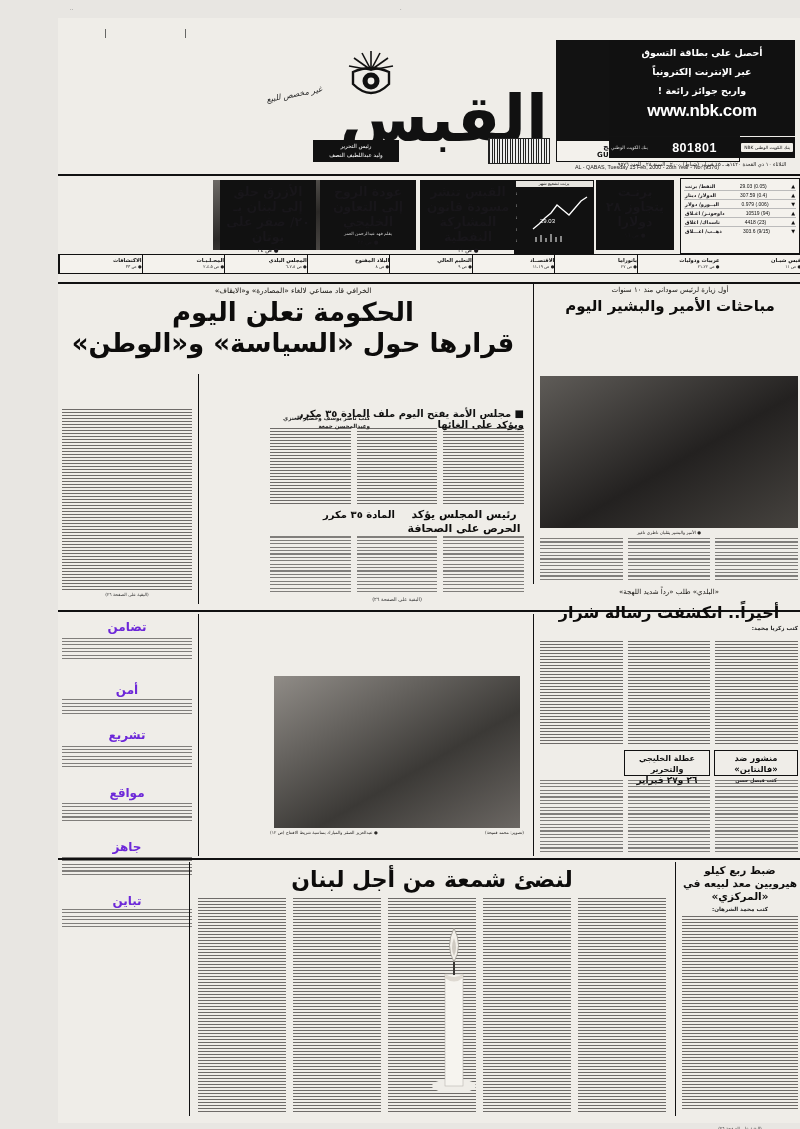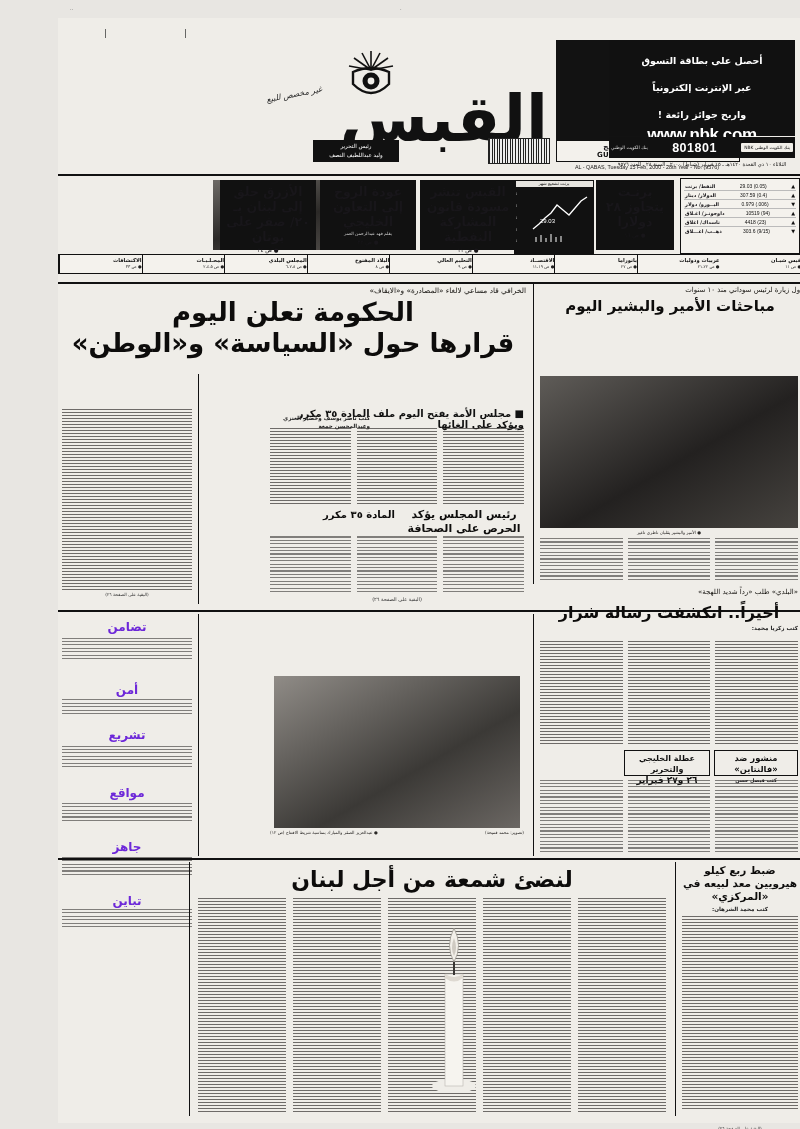--- a/index.html
+++ b/index.html
@@ -45,21 +45,21 @@
     background:#f3f1ec;border:1px solid #111;display:flex;align-items:center;justify-content:center;gap:12px;
   }
   .gulfbar .gbtext{font-size:7px;font-weight:700;color:#111;letter-spacing:.3px;line-height:8px;text-align:center;}
   .engline{
     position:absolute;left:498px;top:146px;width:182px;
     font-size:5.4px;color:#1c1a19;direction:ltr;text-align:center;font-family:"Liberation Sans",sans-serif;
   }
   .nbkad{
     position:absolute;left:551px;top:22px;width:186px;height:96px;background:#111;
   }
-  .nbkad .nb{color:#fff;text-align:center;font-size:9.5px;font-weight:700;line-height:13px;margin-top:14px;}
+  .nbkad .nb{color:#fff;text-align:center;font-size:9.5px;font-weight:700;line-height:13px;margin-top:6px;}
   .nbkad .url{color:#fff;text-align:center;font-size:17px;font-weight:700;letter-spacing:-0.4px;margin-top:4px;
     font-family:"Liberation Sans",sans-serif;direction:ltr;}
   .nbkbar{
     position:absolute;left:551px;top:119px;width:186px;height:21px;background:#111;
     display:flex;align-items:center;justify-content:space-between;padding:0 2px;box-sizing:border-box;
   }
   .nbkbar .nbnum{color:#fff;font-size:12.5px;font-weight:700;letter-spacing:.5px;font-family:"Liberation Sans",sans-serif;}
   .nbkbar .nbl{color:#ddd;font-size:4.6px;line-height:5.4px;text-align:center;}
   .nbkbar .camel{background:#f1efe9;color:#111;font-size:4.4px;padding:2px 3px;line-height:5px;text-align:center;border-radius:1px;}
   .datestrip{
@@ -112,21 +112,21 @@
     display:flex;flex-direction:row-reverse;box-sizing:border-box;background:#f4f2ed;
   }
   .idx{flex:1;border-left:1px solid #111;text-align:center;padding-top:2px;box-sizing:border-box;}
   .idx:last-child{border-left:none;}
   .idx .in{font-size:5.2px;font-weight:700;color:#111;}
   .idx .ip{font-size:4.2px;color:#222;margin-top:1px;}
   
   .mainrule{position:absolute;left:0;width:744px;height:2px;background:#111;}
   .col-sep{position:absolute;width:1px;background:#111;}
   
-  .kicker{font-size:7.4px;letter-spacing:1.2px;color:#15130f;}
+  .kicker{font-size:7.4px;letter-spacing:1.2px;color:#15130f;text-align:center;}
   .h1{font-size:26px;font-weight:700;color:#0d0c0b;text-align:center;line-height:31px;letter-spacing:-0.5px;}
   .h2{font-size:15px;font-weight:700;color:#0d0c0b;text-align:center;line-height:18px;}
   .h3{font-size:11px;font-weight:700;color:#0d0c0b;text-align:center;line-height:14px;}
   .h4{font-size:8.6px;font-weight:700;color:#111;text-align:center;line-height:11px;}
   .byline{font-size:5.6px;font-weight:700;color:#222;text-align:right;}
   .secthead{font-size:12px;font-weight:700;text-align:center;letter-spacing:4px;color:#6d28d9;margin:4px 0 1px;}
   .photo{background:linear-gradient(150deg,#5f5c58,#232120 55%,#46433f);}
   .photo.lite{background:linear-gradient(150deg,#908c87,#3b3936 60%,#6b6763);}
   .caption{font-size:4.3px;color:#2b2927;text-align:center;}
   .boxed{border:1px solid #111;box-sizing:border-box;}

